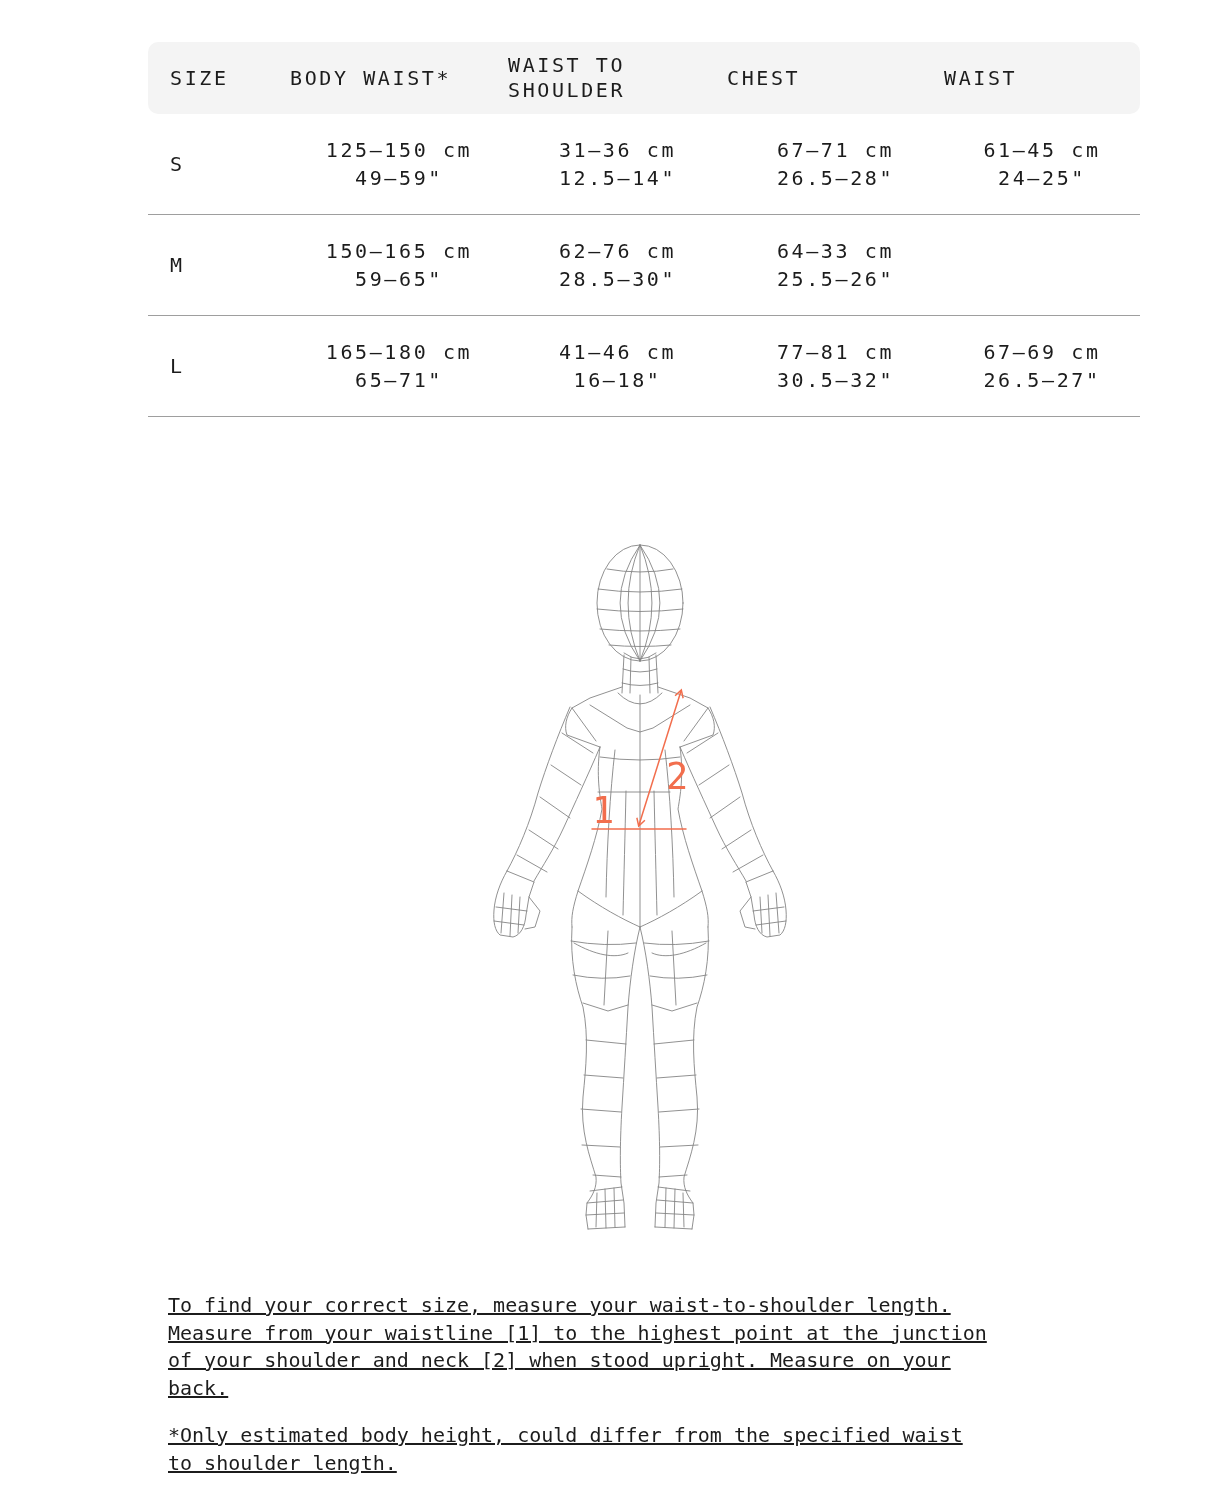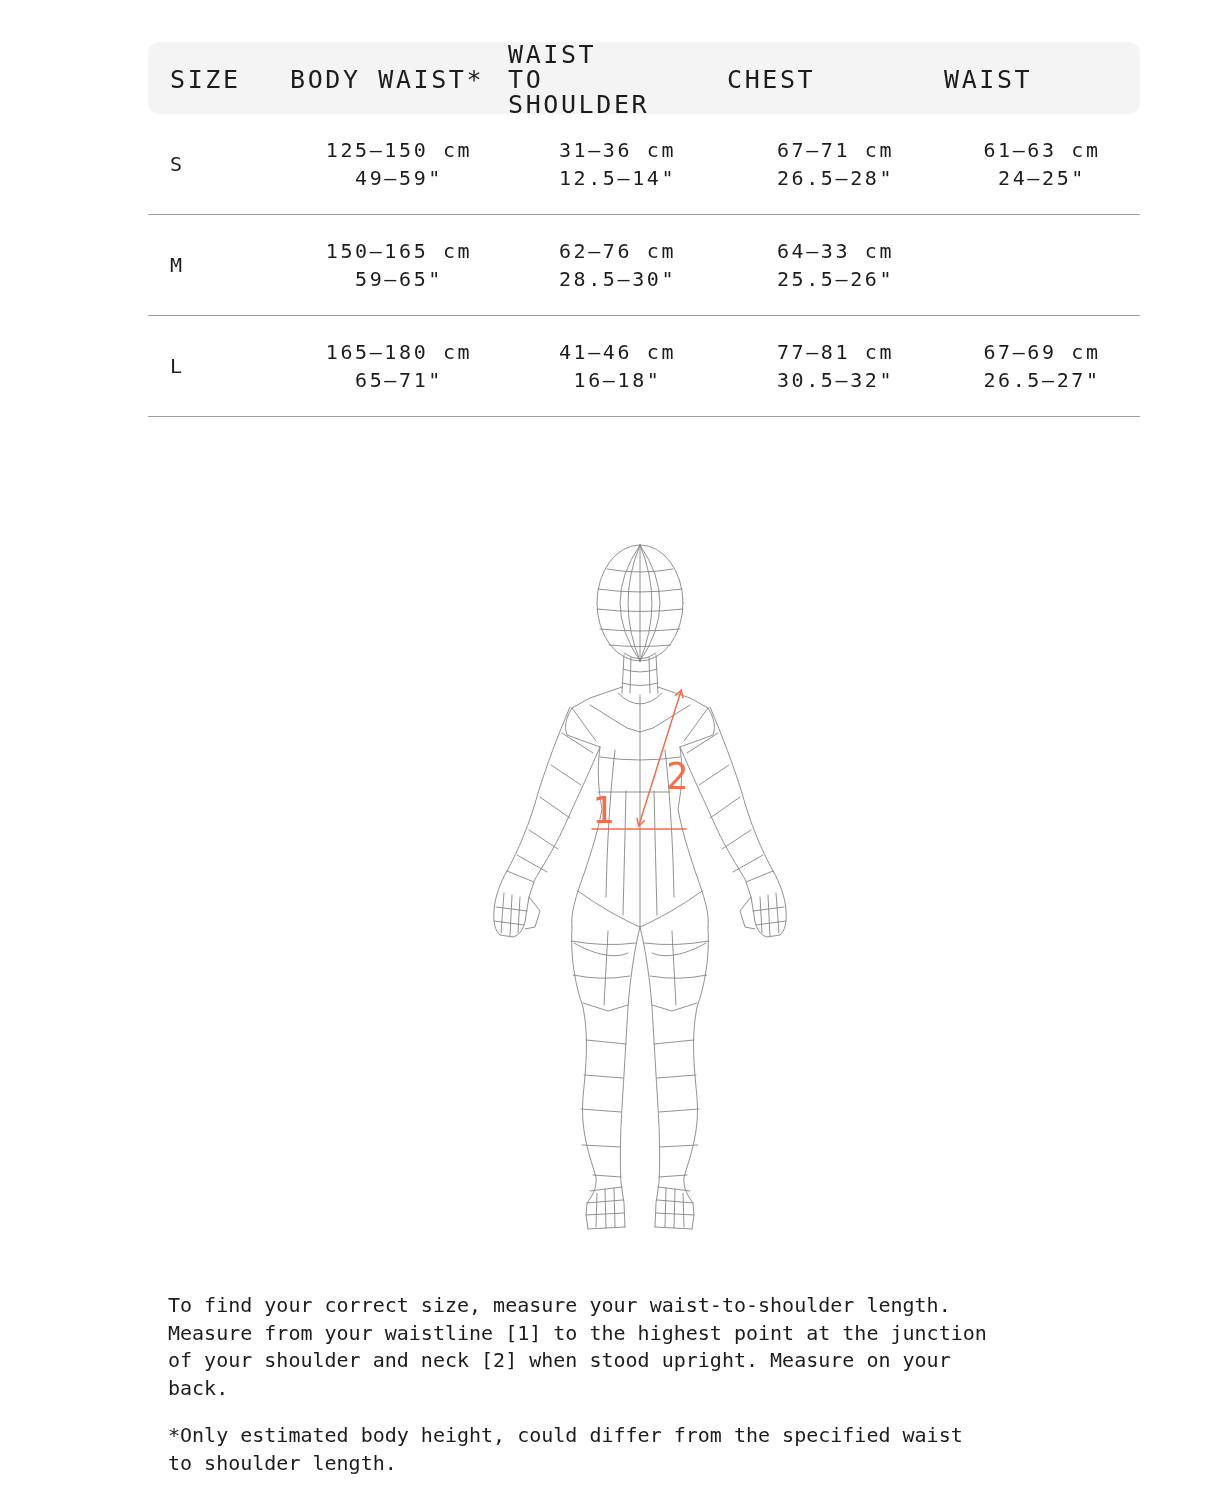--- a/index.html
+++ b/index.html
@@ -12,21 +12,21 @@
 
   
   .size-guide{position:absolute;left:148px;top:42px;width:992px;}
   .grid-row{
     display:grid;
     grid-template-columns:120px 218px 219px 217px 1fr;
     box-sizing:border-box;padding-left:22px;align-items:center;
   }
   .table-header{
     height:72px;background:#f4f4f4;border-radius:10px;
-    font-size:25px;letter-spacing:2.6px;line-height:25px;
+    font-size:20px;letter-spacing:2.6px;line-height:25px;
   }
   .th{white-space:pre-wrap;}
   .th.wrap{max-width:124px;}
   .table-row{
     height:101px;border-bottom:1.5px solid #9e9e9e;
     font-size:20px;letter-spacing:2.6px;
   }
   .ln{display:block;line-height:28px;white-space:nowrap;text-align:center;}
 
   
@@ -35,21 +35,21 @@
   .wire{fill:none;stroke:#848484;stroke-width:0.9;stroke-linecap:round;stroke-linejoin:round;}
   .accent{fill:none;stroke:#f26e4d;stroke-width:1.5;stroke-linecap:round;}
   .accent-label{
     font-family:"DejaVu Sans Mono","Liberation Mono",monospace;
     font-size:37px;fill:#f26e4d;stroke:none;
   }
 
   
   .notes{position:absolute;left:168px;top:1292px;width:825px;
     font-size:20px;line-height:27.5px;}
-  .notes p{margin:0;}
+  .notes p{margin:0;text-decoration:underline;}
   .notes p + p{margin-top:20px;}
 </style>
 </head>
 <body>
 
 <div class="canvas">
 
   <div class="size-guide">
     <div class="grid-row table-header">
       <div class="th">SIZE</div>
@@ -67,21 +67,21 @@
       </div>
       <div>
         <span class="ln">31–36 cm</span>
         <span class="ln">12.5–14"</span>
       </div>
       <div>
         <span class="ln">67–71 cm</span>
         <span class="ln">26.5–28"</span>
       </div>
       <div>
-        <span class="ln">61–63 cm</span>
+        <span class="ln">61–45 cm</span>
         <span class="ln">24–25"</span>
       </div>
     </div>
 
     <div class="grid-row table-row">
       <div>M</div>
       <div>
         <span class="ln">150–165 cm</span>
         <span class="ln">59–65"</span>
       </div>

